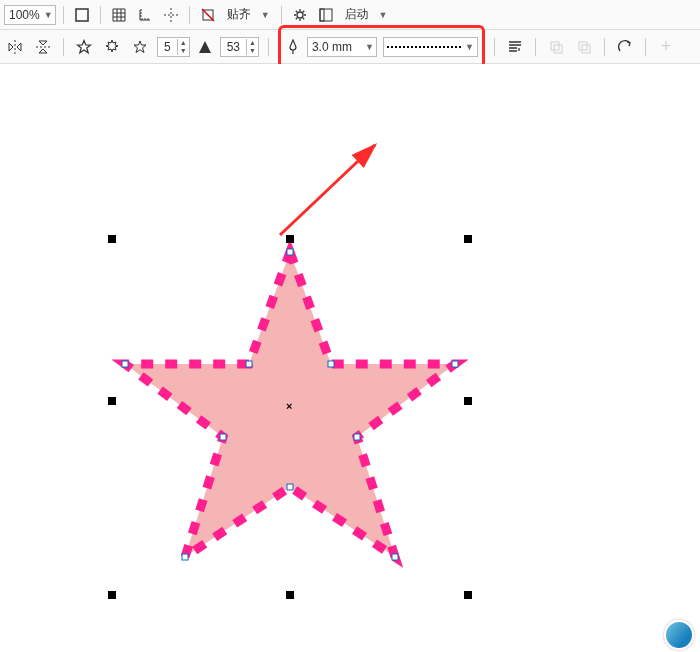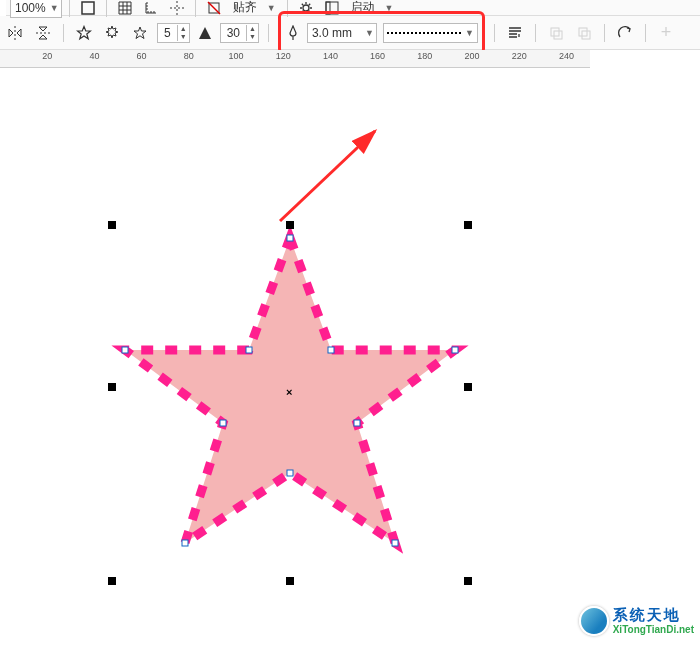--- a/index.html
+++ b/index.html
@@ -10,26 +10,25 @@
     background: #fff;
     color: #333;
     width: 700px;
     height: 652px;
     overflow: hidden;
     position: relative;
   }
   .toolbar {
     display: flex;
     align-items: center;
-    height: 16px;
+    height: 30px;
     border-bottom: 1px solid #ddd;
     background: #fafafa;
     padding: 0 4px;
     gap: 4px;
-    margin-left: 6px;
   }
   .toolbar-row2 {
     display: flex;
     align-items: center;
     height: 34px;
     border-bottom: 1px solid #ddd;
     background: #fafafa;
     padding: 0 4px;
     gap: 6px;
   }
@@ -306,21 +305,21 @@
         <div>▲</div>
         <div>▼</div>
       </div>
   </div>
   <div class="tool-icon" style="width:18px;">
     <svg viewBox="0 0 16 16">
         <polygon points="8,2 14,14 2,14" fill="#333"></polygon>
       </svg>
   </div>
   <div class="spinner">
-    <span class="v">30</span>
+    <span class="v">53</span>
     <div class="spin-btns">
         <div>▲</div>
         <div>▼</div>
       </div>
   </div>
   <div class="sep"></div>
 
   <div class="highlight-box">
     <div class="tool-icon" style="width:16px;">
       <svg viewBox="0 0 16 16">
@@ -365,34 +364,20 @@
         <path d="M3 12 A6 6 0 0 1 13 4" fill="none" stroke="#333" stroke-width="1.3"></path>
         <path d="M10 3l3 1-1 3" fill="none" stroke="#333" stroke-width="1.3"></path>
       </svg>
   </div>
   <div class="sep"></div>
   <div class="tool-icon faded" style="font-size:18px;color:#888;">+</div>
 </div>
 
 <div class="canvas-area">
 
-  <div class="ruler-h" id="ruler">
-      <span class="lbl" style="left: 47.2px;">20</span>
-      <span class="lbl" style="left: 94.4px;">40</span>
-      <span class="lbl" style="left: 141.6px;">60</span>
-      <span class="lbl" style="left: 188.8px;">80</span>
-      <span class="lbl" style="left: 236px;">100</span>
-      <span class="lbl" style="left: 283.2px;">120</span>
-      <span class="lbl" style="left: 330.4px;">140</span>
-      <span class="lbl" style="left: 377.6px;">160</span>
-      <span class="lbl" style="left: 424.8px;">180</span>
-      <span class="lbl" style="left: 472px;">200</span>
-      <span class="lbl" style="left: 519.2px;">220</span>
-      <span class="lbl" style="left: 566.4px;">240</span>
-    </div>
 
   <div class="vbar"></div>
 
   <div class="workspace">
 
     <svg class="arrow-line" viewBox="0 0 110 100">
       <defs>
         <marker id="ah" markerWidth="10" markerHeight="10" refX="8" refY="3" orient="auto">
           <path d="M0,0 L9,3 L0,6 z" fill="#ff2a2a"></path>
         </marker>
@@ -425,18 +410,14 @@
       <div class="handle" style="right:-2px;top:160px;"></div>
       <div class="handle" style="left:-2px;bottom:-2px;"></div>
       <div class="handle" style="left:176px;bottom:-2px;"></div>
       <div class="handle" style="right:-2px;bottom:-2px;"></div>
       <span class="center-x" style="left:176px;top:163px;">×</span>
     </div>
   </div>
 
   <div class="watermark">
     <div class="globe"></div>
-    <div class="txt">
-      <span class="zh">系统天地</span>
-      <span class="en">XiTongTianDi.net</span>
-    </div>
   </div>
 </div>
 
 </body></html>

